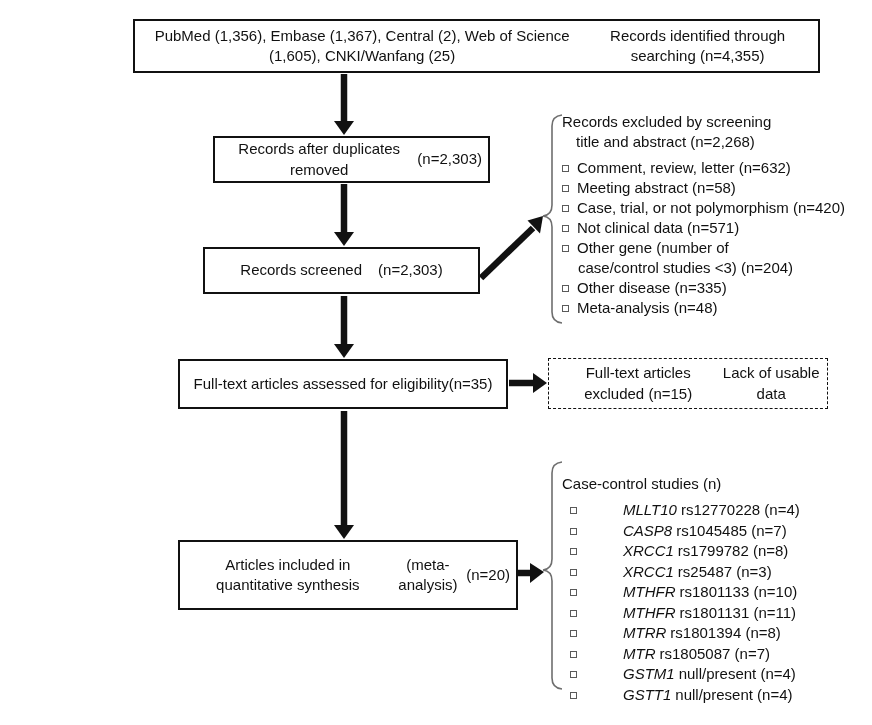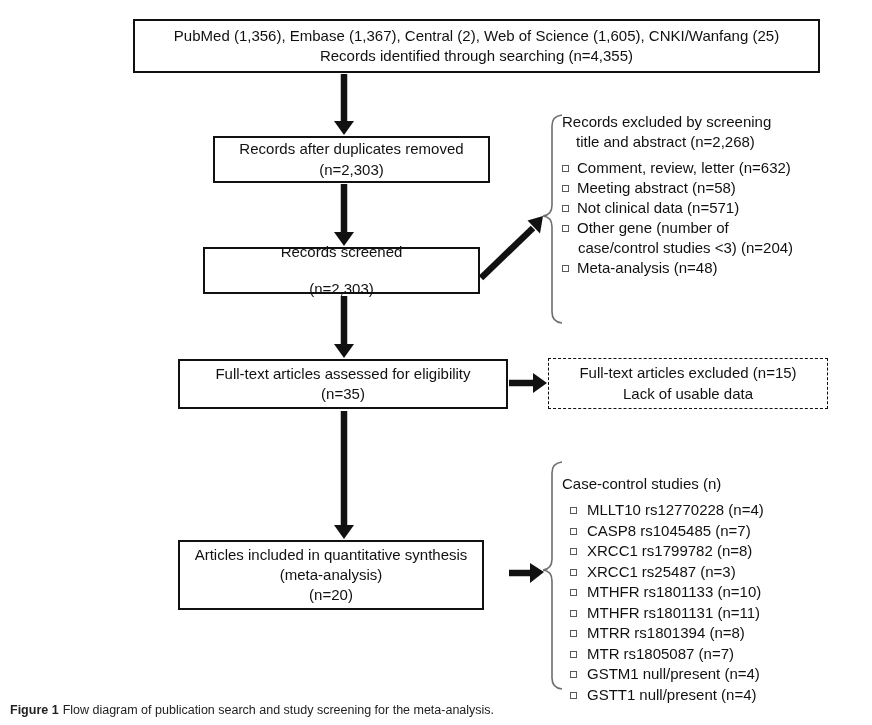--- a/index.html
+++ b/index.html
@@ -3,45 +3,45 @@
 <meta charset="utf-8">
 <style>
   html,body{margin:0;padding:0;background:#fff;}
   .canvas{
     position:relative;width:872px;height:725px;background:#fff;
     font-family:"Liberation Sans","DejaVu Sans",sans-serif;color:#111;overflow:hidden;
   }
   .overlay{position:absolute;left:0;top:0;width:872px;height:725px;pointer-events:none;z-index:1;}
   .box{
     position:absolute;z-index:2;background:#fff;border:2px solid #111;
-    display:flex;flex-direction:column;justify-content:center;align-items:center;
+    display:flex;flex-direction:row;justify-content:center;align-items:center;
     text-align:center;font-size:15px;line-height:1.35;box-sizing:border-box;padding:2px 6px;
   }
   .box.dashed{border:1.6px dashed #111;}
   .b1{left:133px;top:19px;width:687px;height:54px;}
   .b2{left:213px;top:136px;width:277px;height:47px;}
   .b3{left:203px;top:247px;width:277px;height:47px;gap:16px;}
   .b4{left:178px;top:359px;width:330px;height:50px;align-items:center;}
-  .b5{left:178px;top:540px;width:306px;height:70px;}
+  .b5{left:178px;top:540px;width:340px;height:70px;}
   .b6{left:548px;top:358px;width:280px;height:51px;}
   .sidelist{position:absolute;z-index:2;width:306px;font-size:15px;}
   .list1{left:562px;top:112px;}
   .list2{left:562px;top:474px;}
   .lhead{line-height:20px;margin-bottom:6px;}
   .lhead2{margin-left:14px;}
   .items .item{line-height:20px;padding-left:16px;text-indent:-16px;}
   .list2 .items{margin-left:8px;}
   .list2 .items .item{line-height:20.5px;padding-left:18px;text-indent:-18px;}
   .sq{
     display:inline-block;width:7px;height:7px;border:1.2px solid #5a5a5a;
     margin-right:8px;vertical-align:1px;box-sizing:border-box;background:#fff;
   }
   .list2 .sq{margin-right:10px;}
   .wrapspan{white-space:pre-line;}
-  .gene{}
+  .gene{font-style:italic;margin-left:36px;}
   .rest{margin-left:4px;}
   .caption{position:absolute;left:10px;top:703px;z-index:2;font-size:12.5px;color:#222;}
   .caption b{font-weight:bold;margin-right:4px;}
 </style>
 </head>
 <body>
 
 <div class="canvas">
 
   <svg class="overlay" viewBox="0 0 872 725">
@@ -103,26 +103,28 @@
     <div class="lhead">
       <div>Records excluded by screening</div>
       <div class="lhead2">title and abstract (n=2,268)</div>
     </div>
     <div class="items">
 
         <div class="item"><span class="sq"></span><span class="wrapspan">Comment, review, letter (n=632)</span></div>
 
         <div class="item"><span class="sq"></span><span class="wrapspan">Meeting abstract (n=58)</span></div>
 
+        <div class="item"><span class="sq"></span><span class="wrapspan">Case, trial, or not polymorphism (n=420)</span></div>
 
         <div class="item"><span class="sq"></span><span class="wrapspan">Not clinical data (n=571)</span></div>
 
         <div class="item"><span class="sq"></span><span class="wrapspan">Other gene (number of
 case/control studies &lt;3) (n=204)</span></div>
 
+        <div class="item"><span class="sq"></span><span class="wrapspan">Other disease (n=335)</span></div>
 
         <div class="item"><span class="sq"></span><span class="wrapspan">Meta-analysis (n=48)</span></div>
       </div>
   </div>
 
   <div class="sidelist list2">
     <div class="lhead">Case-control studies (n)</div>
     <div class="items">
 
         <div class="item"><span class="sq"></span><span class="gene">MLLT10</span><span class="rest">rs12770228 (n=4)</span></div>
@@ -140,17 +142,14 @@
         <div class="item"><span class="sq"></span><span class="gene">MTRR</span><span class="rest">rs1801394 (n=8)</span></div>
 
         <div class="item"><span class="sq"></span><span class="gene">MTR</span><span class="rest">rs1805087 (n=7)</span></div>
 
         <div class="item"><span class="sq"></span><span class="gene">GSTM1</span><span class="rest">null/present (n=4)</span></div>
 
         <div class="item"><span class="sq"></span><span class="gene">GSTT1</span><span class="rest">null/present (n=4)</span></div>
       </div>
   </div>
 
-  <div class="caption">
-    <b>Figure 1</b><span>Flow diagram of publication search and study screening for the meta-analysis.</span>
-  </div>
 
 </div>
 
 </body></html>

